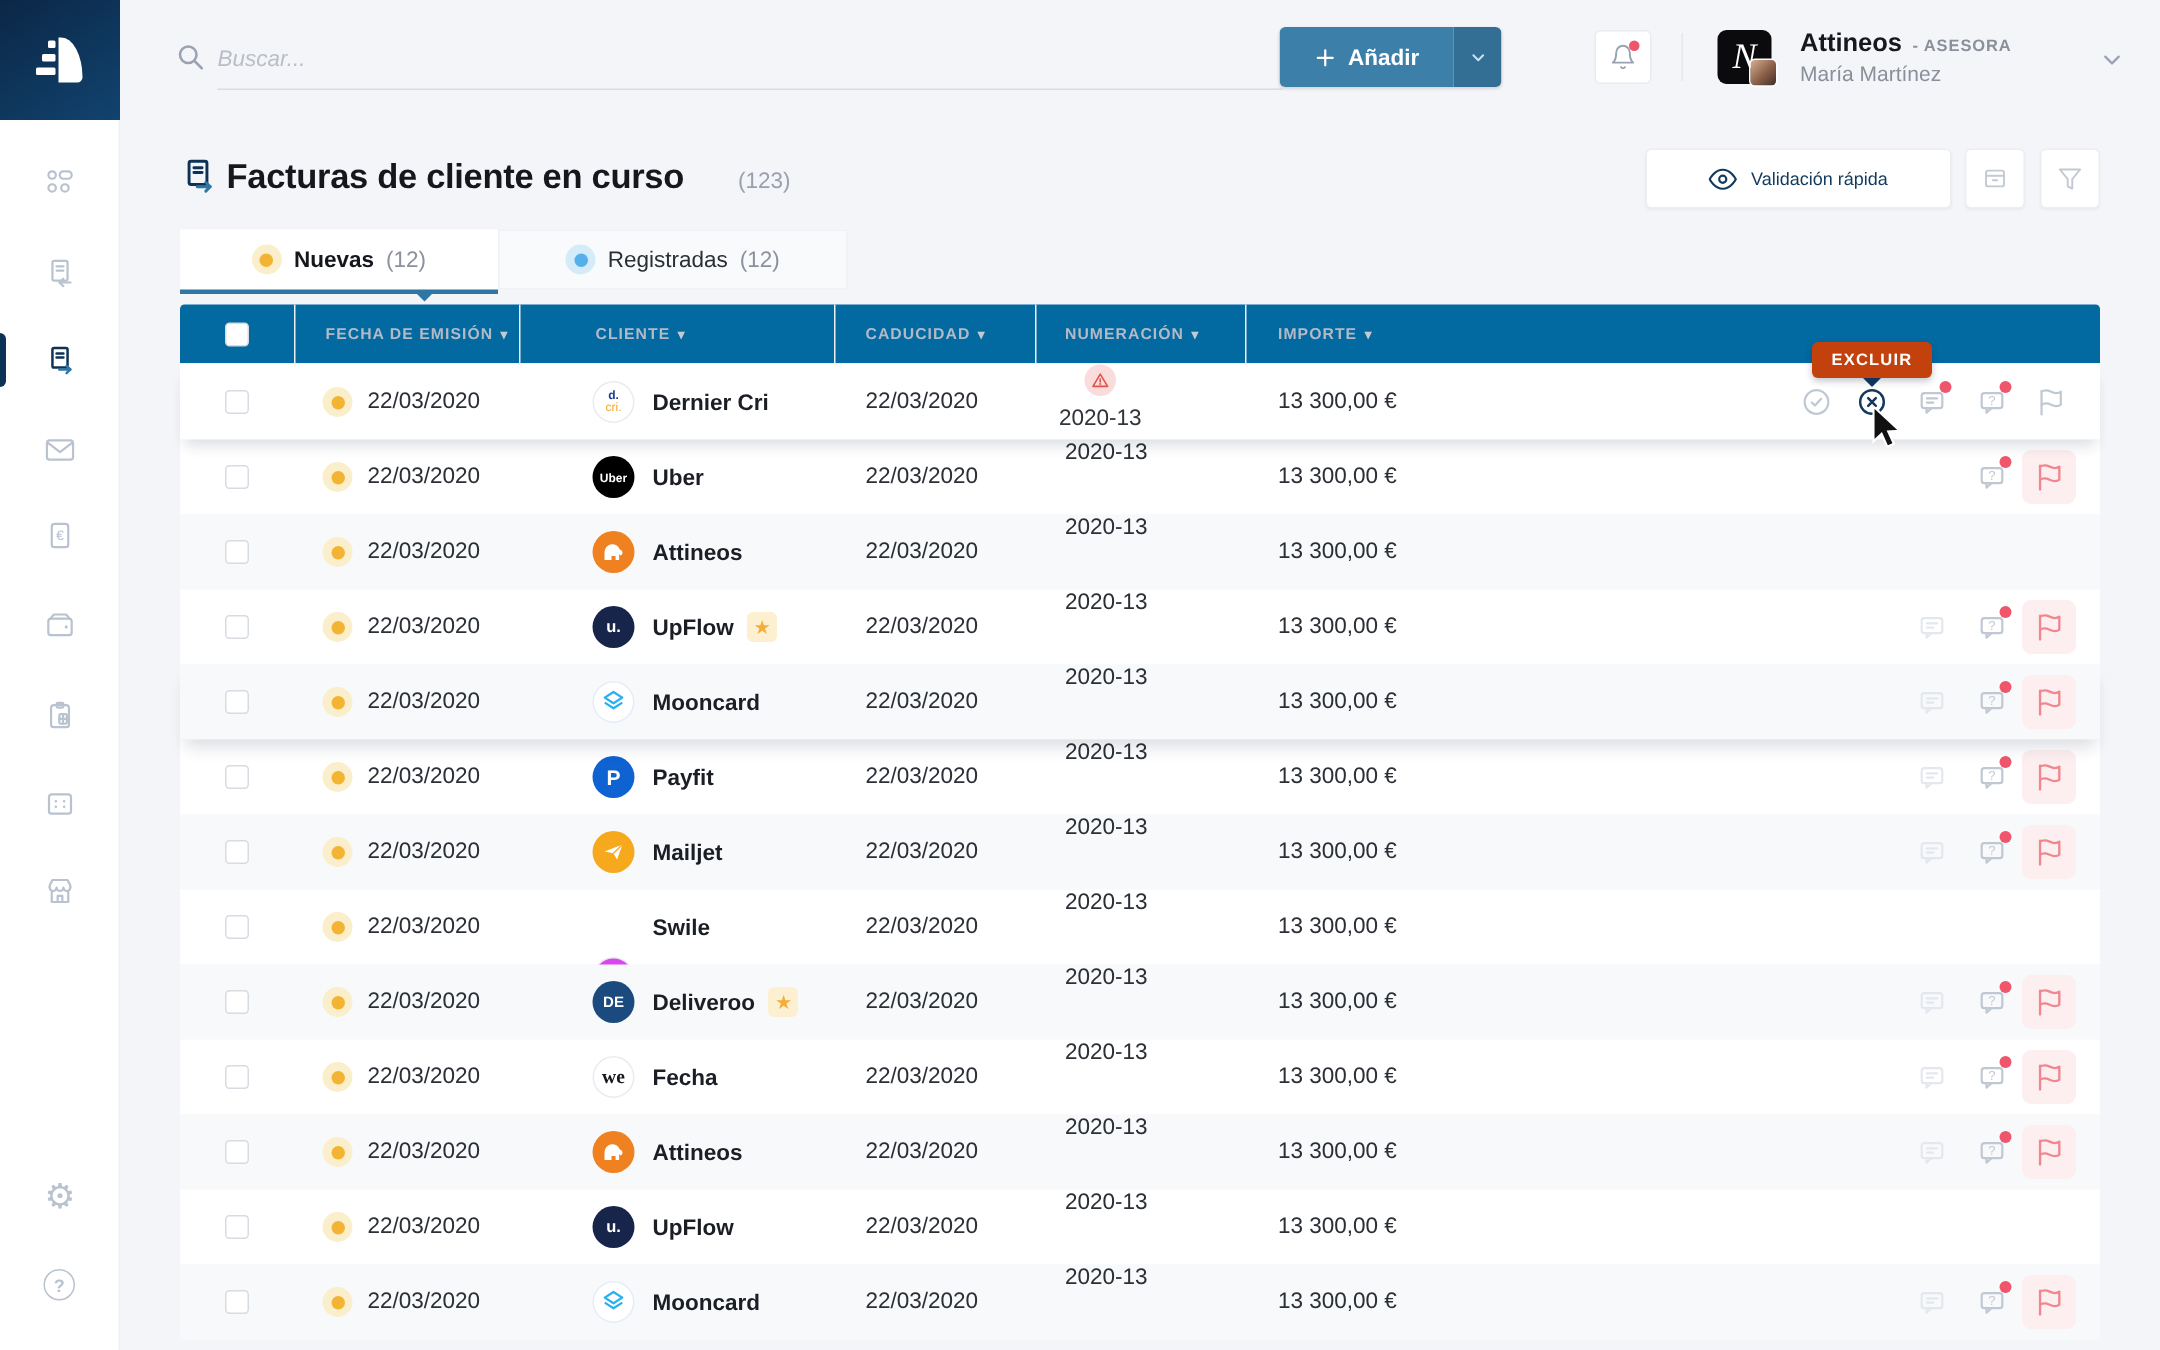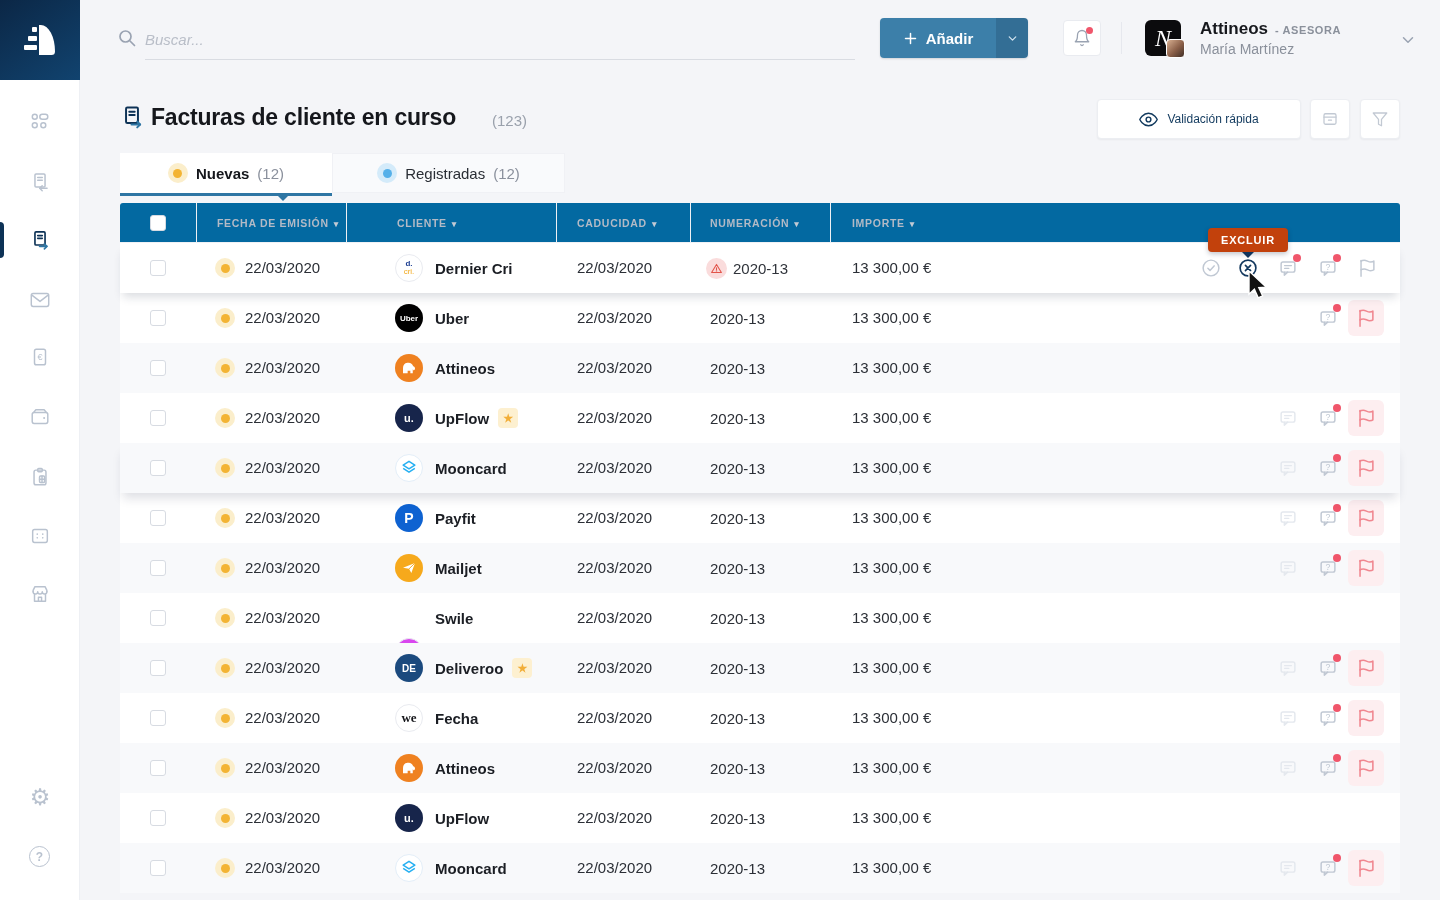--- a/index.html
+++ b/index.html
@@ -18,21 +18,21 @@
   .nav-item { position:absolute; left:29px; width:22px; height:22px; color:#b9c2cf; cursor:pointer; }
   .nav-item.active { color:#0d3256; }
   .active-bar { position:absolute; left:0; top:222px; width:4px; height:36px; background:#0d3256; border-radius:0 4px 4px 0; }
   .gear-glyph { font-size:23px; line-height:22px; color:#b9c2cf; display:block; text-align:center; }
   .help-circle { width:21px; height:21px; border:1.6px solid #b9c2cf; border-radius:50%; color:#b9c2cf; font-size:12px; font-weight:bold; display:flex; align-items:center; justify-content:center; }
 
   
   .search-icon { position:absolute; left:118px; top:29px; width:18px; height:18px; color:#9aa3b2; }
   .search-input { position:absolute; left:145px; top:20px; width:710px; height:40px; border:none; border-bottom:1px solid #d9dce2; background:transparent; font-family:"Liberation Sans",sans-serif; font-size:15px; font-style:italic; color:#555; outline:none; }
   .search-input::placeholder { color:#b9bec8; font-style:italic; }
-  .add-group { position:absolute; left:880px; top:18px; height:40px; display:flex; border-radius:4px; overflow:hidden; box-shadow:0 1px 2px rgba(16,24,40,.15); cursor:pointer; }
+  .add-group { position:absolute; left:853px; top:18px; height:40px; display:flex; border-radius:4px; overflow:hidden; box-shadow:0 1px 2px rgba(16,24,40,.15); cursor:pointer; }
   .add-main { width:116px; background:#3c7fa9; color:#fff; display:flex; align-items:center; justify-content:center; gap:8px; font-size:15px; font-weight:bold; }
   .add-caret { width:32px; background:#336e95; color:#cfe2ee; display:flex; align-items:center; justify-content:center; }
   .bell-btn { position:absolute; left:1063px; top:20px; width:38px; height:36px; background:#fff; border:1px solid #e9ebf0; border-radius:4px; display:flex; align-items:center; justify-content:center; color:#9aa3b2; cursor:pointer; }
   .bell-wrap { position:relative; width:18px; height:18px; }
   .bell-dot { position:absolute; right:-2px; top:-2px; width:7px; height:7px; border-radius:50%; background:#f0566b; }
   .top-divider { position:absolute; left:1121px; top:22px; width:1px; height:32px; background:#e6e8ee; }
   .org-logo { position:absolute; left:1145px; top:20px; width:36px; height:36px; background:#0b0b0d; border-radius:6px; color:#fff; display:flex; align-items:center; justify-content:center; font-family:"Liberation Serif",serif; font-style:italic; font-size:24px; }
   .org-avatar { position:absolute; left:1166px; top:39px; width:19px; height:19px; border-radius:4px; border:1px solid #fff; background:linear-gradient(135deg,#caa184 10%,#8a5f48 55%,#3f2e26 100%); }
   .org-name-row { position:absolute; left:1200px; top:19px; display:flex; align-items:baseline; gap:7px; }
   .org-company { font-size:17px; font-weight:bold; color:#16181d; }
@@ -72,21 +72,21 @@
   .row.hovered { background:#fff; box-shadow:0 7px 9px -3px rgba(25,35,65,.16); z-index:3; }
   .row.shadowed { box-shadow:0 8px 10px -3px rgba(25,35,65,.15); z-index:2; }
   .row .checkbox { position:absolute; left:30px; top:17px; }
   .row-dot { position:absolute; left:95px; top:15px; }
   .cell-date { position:absolute; left:125px; top:0; line-height:50px; font-size:15px; color:#2b2f36; }
   .logo { position:absolute; left:275px; top:11px; width:28px; height:28px; border-radius:50%; display:flex; flex-direction:column; align-items:center; justify-content:center; overflow:hidden; }
   .cell-name { position:absolute; left:315px; top:0; height:50px; display:flex; align-items:center; gap:9px; font-size:15px; font-weight:bold; color:#1b1e24; }
   .star-badge { width:20px; height:20px; border-radius:4px; background:#fdf0d0; display:flex; align-items:center; justify-content:center; }
   .star-badge::after { content:"★"; font-size:11px; color:#f2ae38; }
   .cell-due { position:absolute; left:457px; top:0; line-height:50px; font-size:15px; color:#2b2f36; }
-  .cell-num { position:absolute; left:590px; top:0; height:50px; display:flex; align-items:center; gap:6px; font-size:15px; color:#2b2f36; }
+  .cell-num { position:absolute; left:590px; top:0; height:50px; display:flex; align-items:center; gap:6px; font-size:15px; color:#2b2f36;flex-direction:column; }
   .cell-num.warn { left:586px; color:#30343b; }
   .warn-bubble { width:21px; height:21px; border-radius:50%; background:#fadcdc; display:flex; align-items:center; justify-content:center; color:#e2544a; }
   .cell-amount { position:absolute; left:732px; top:0; line-height:50px; font-size:15px; color:#2b2f36; }
   .ricon { position:absolute; top:14px; width:22px; height:22px; color:#c0c8d3; cursor:pointer; }
   .ricon.navy { color:#14395f; }
   .ricon.faint { color:#e4e8ee; }
   .ricon .ndot { position:absolute; right:-2px; top:-3px; width:8px; height:8px; border-radius:50%; background:#f0566b; }
   .flag-box { position:absolute; top:7px; width:36px; height:36px; border-radius:6px; background:#fdeef0; display:flex; align-items:center; justify-content:center; color:#f0868f; cursor:pointer; }
 
   

